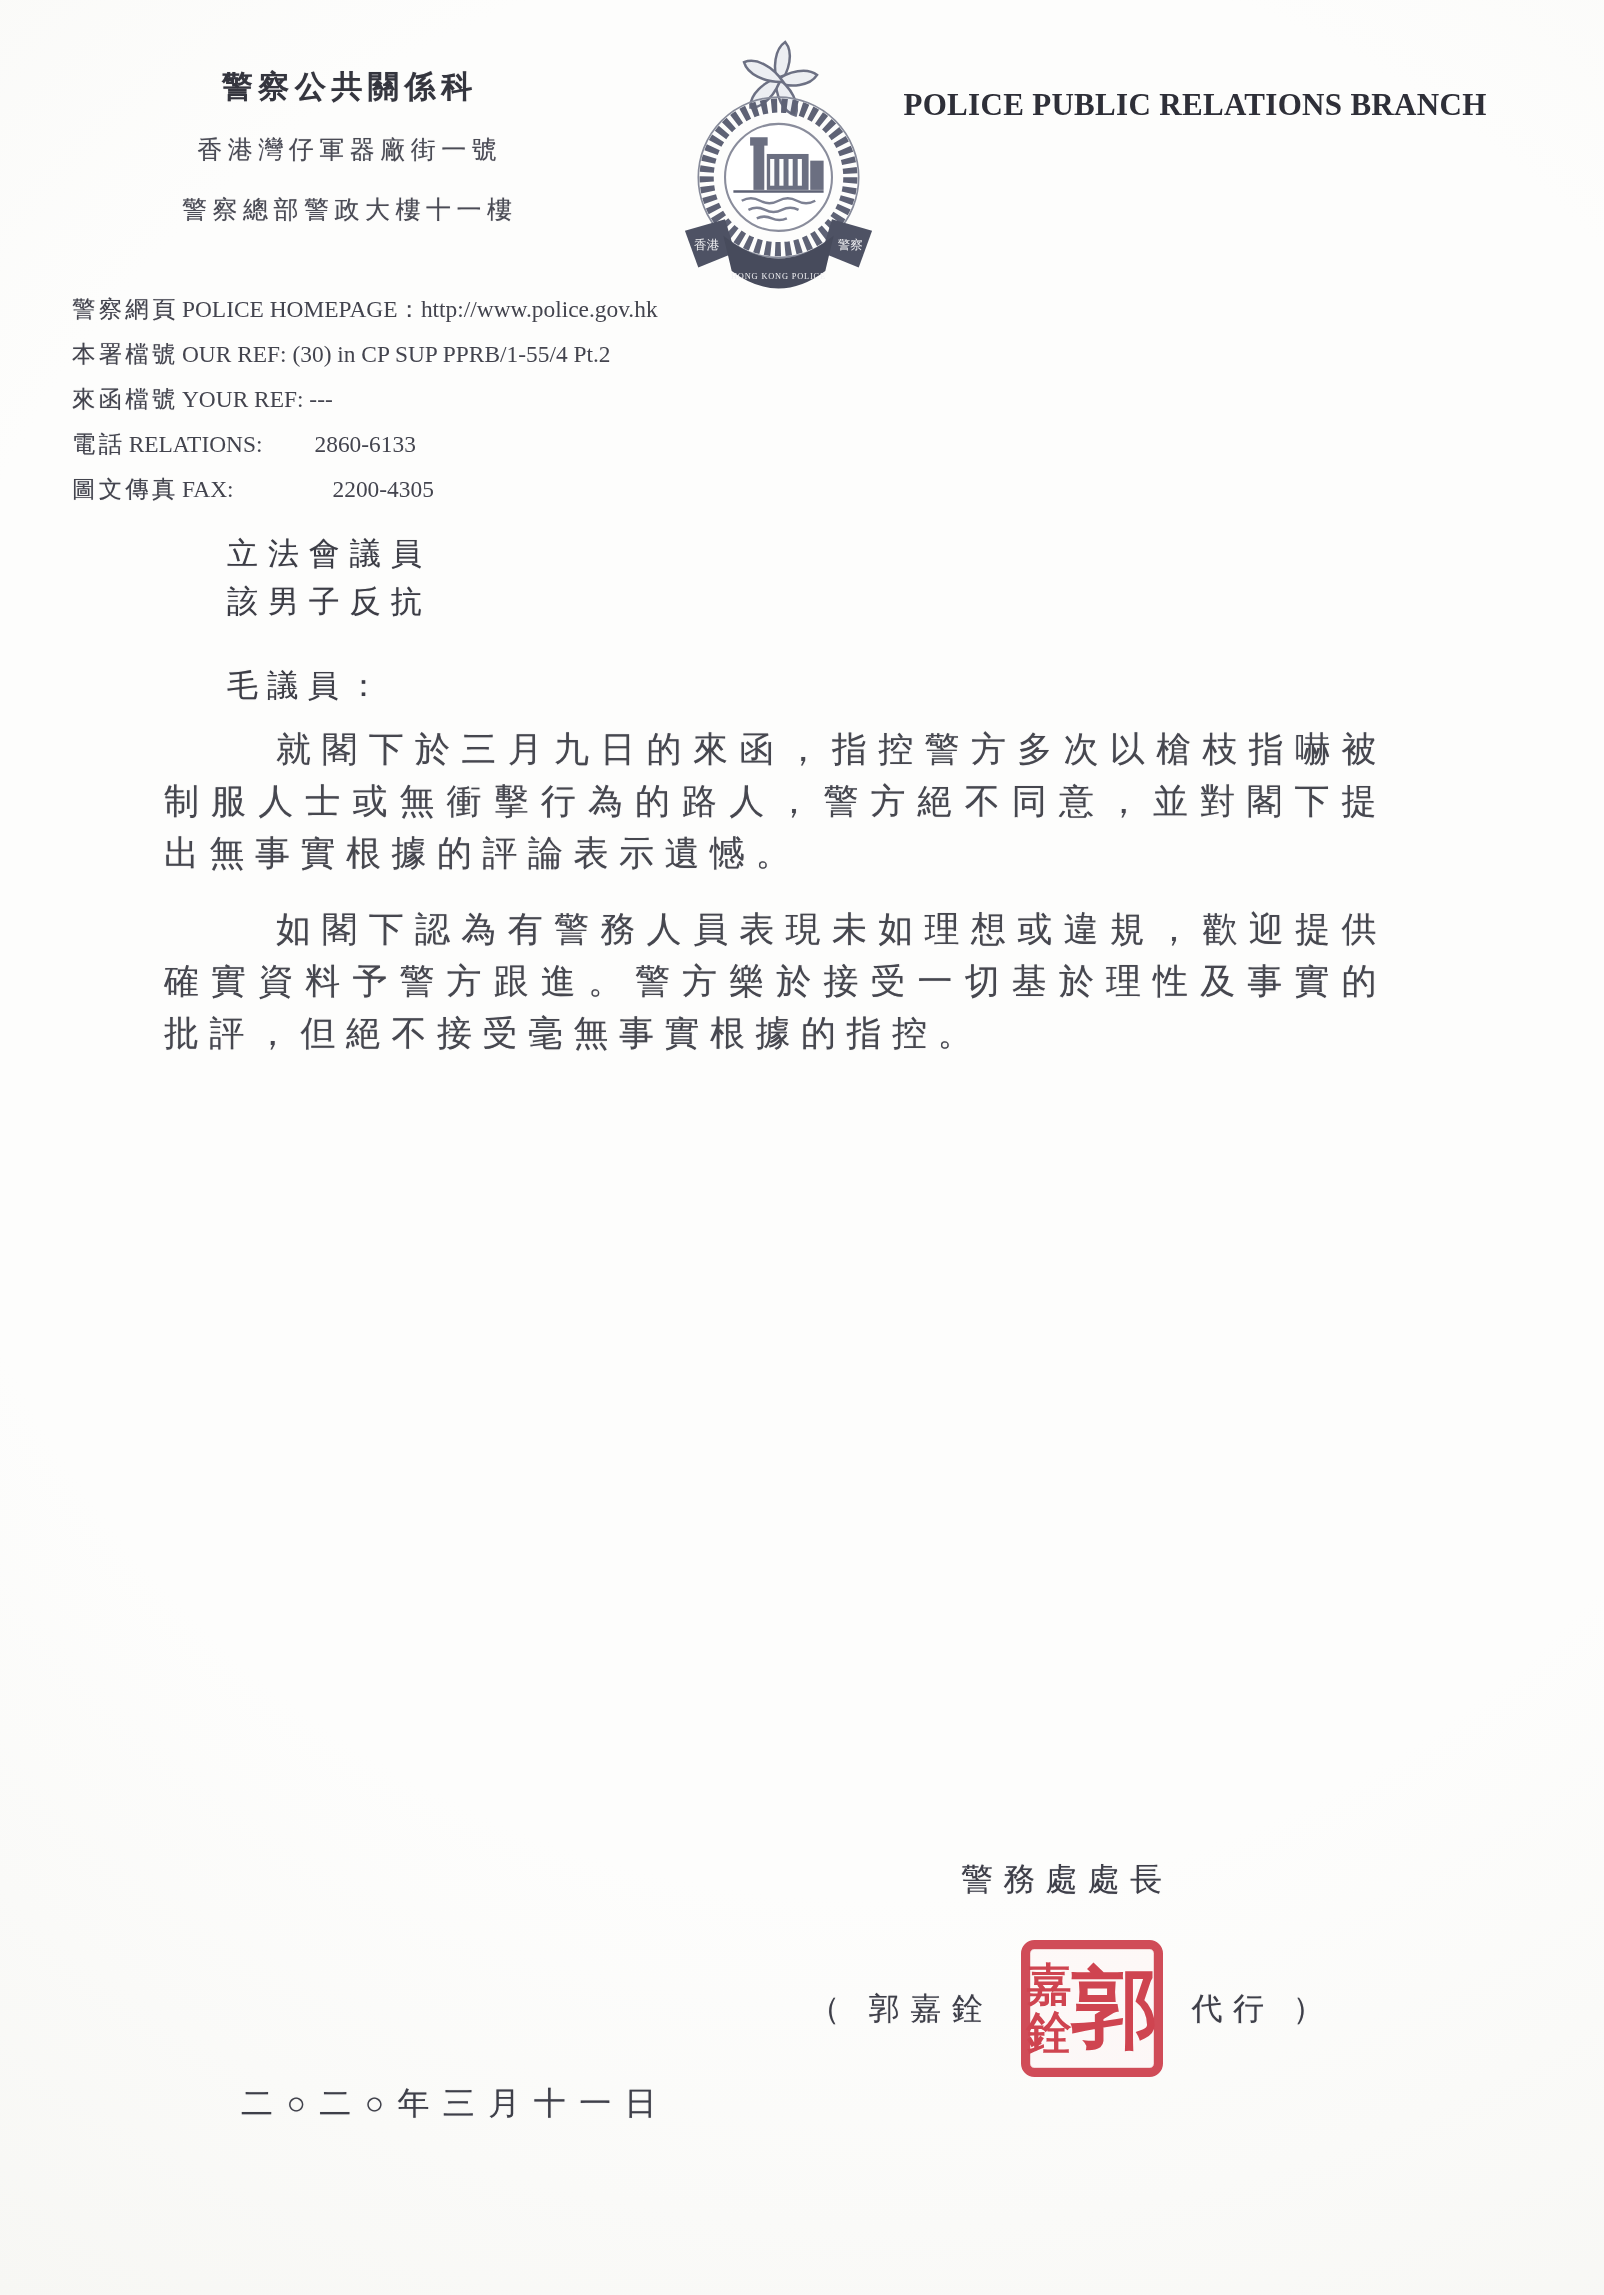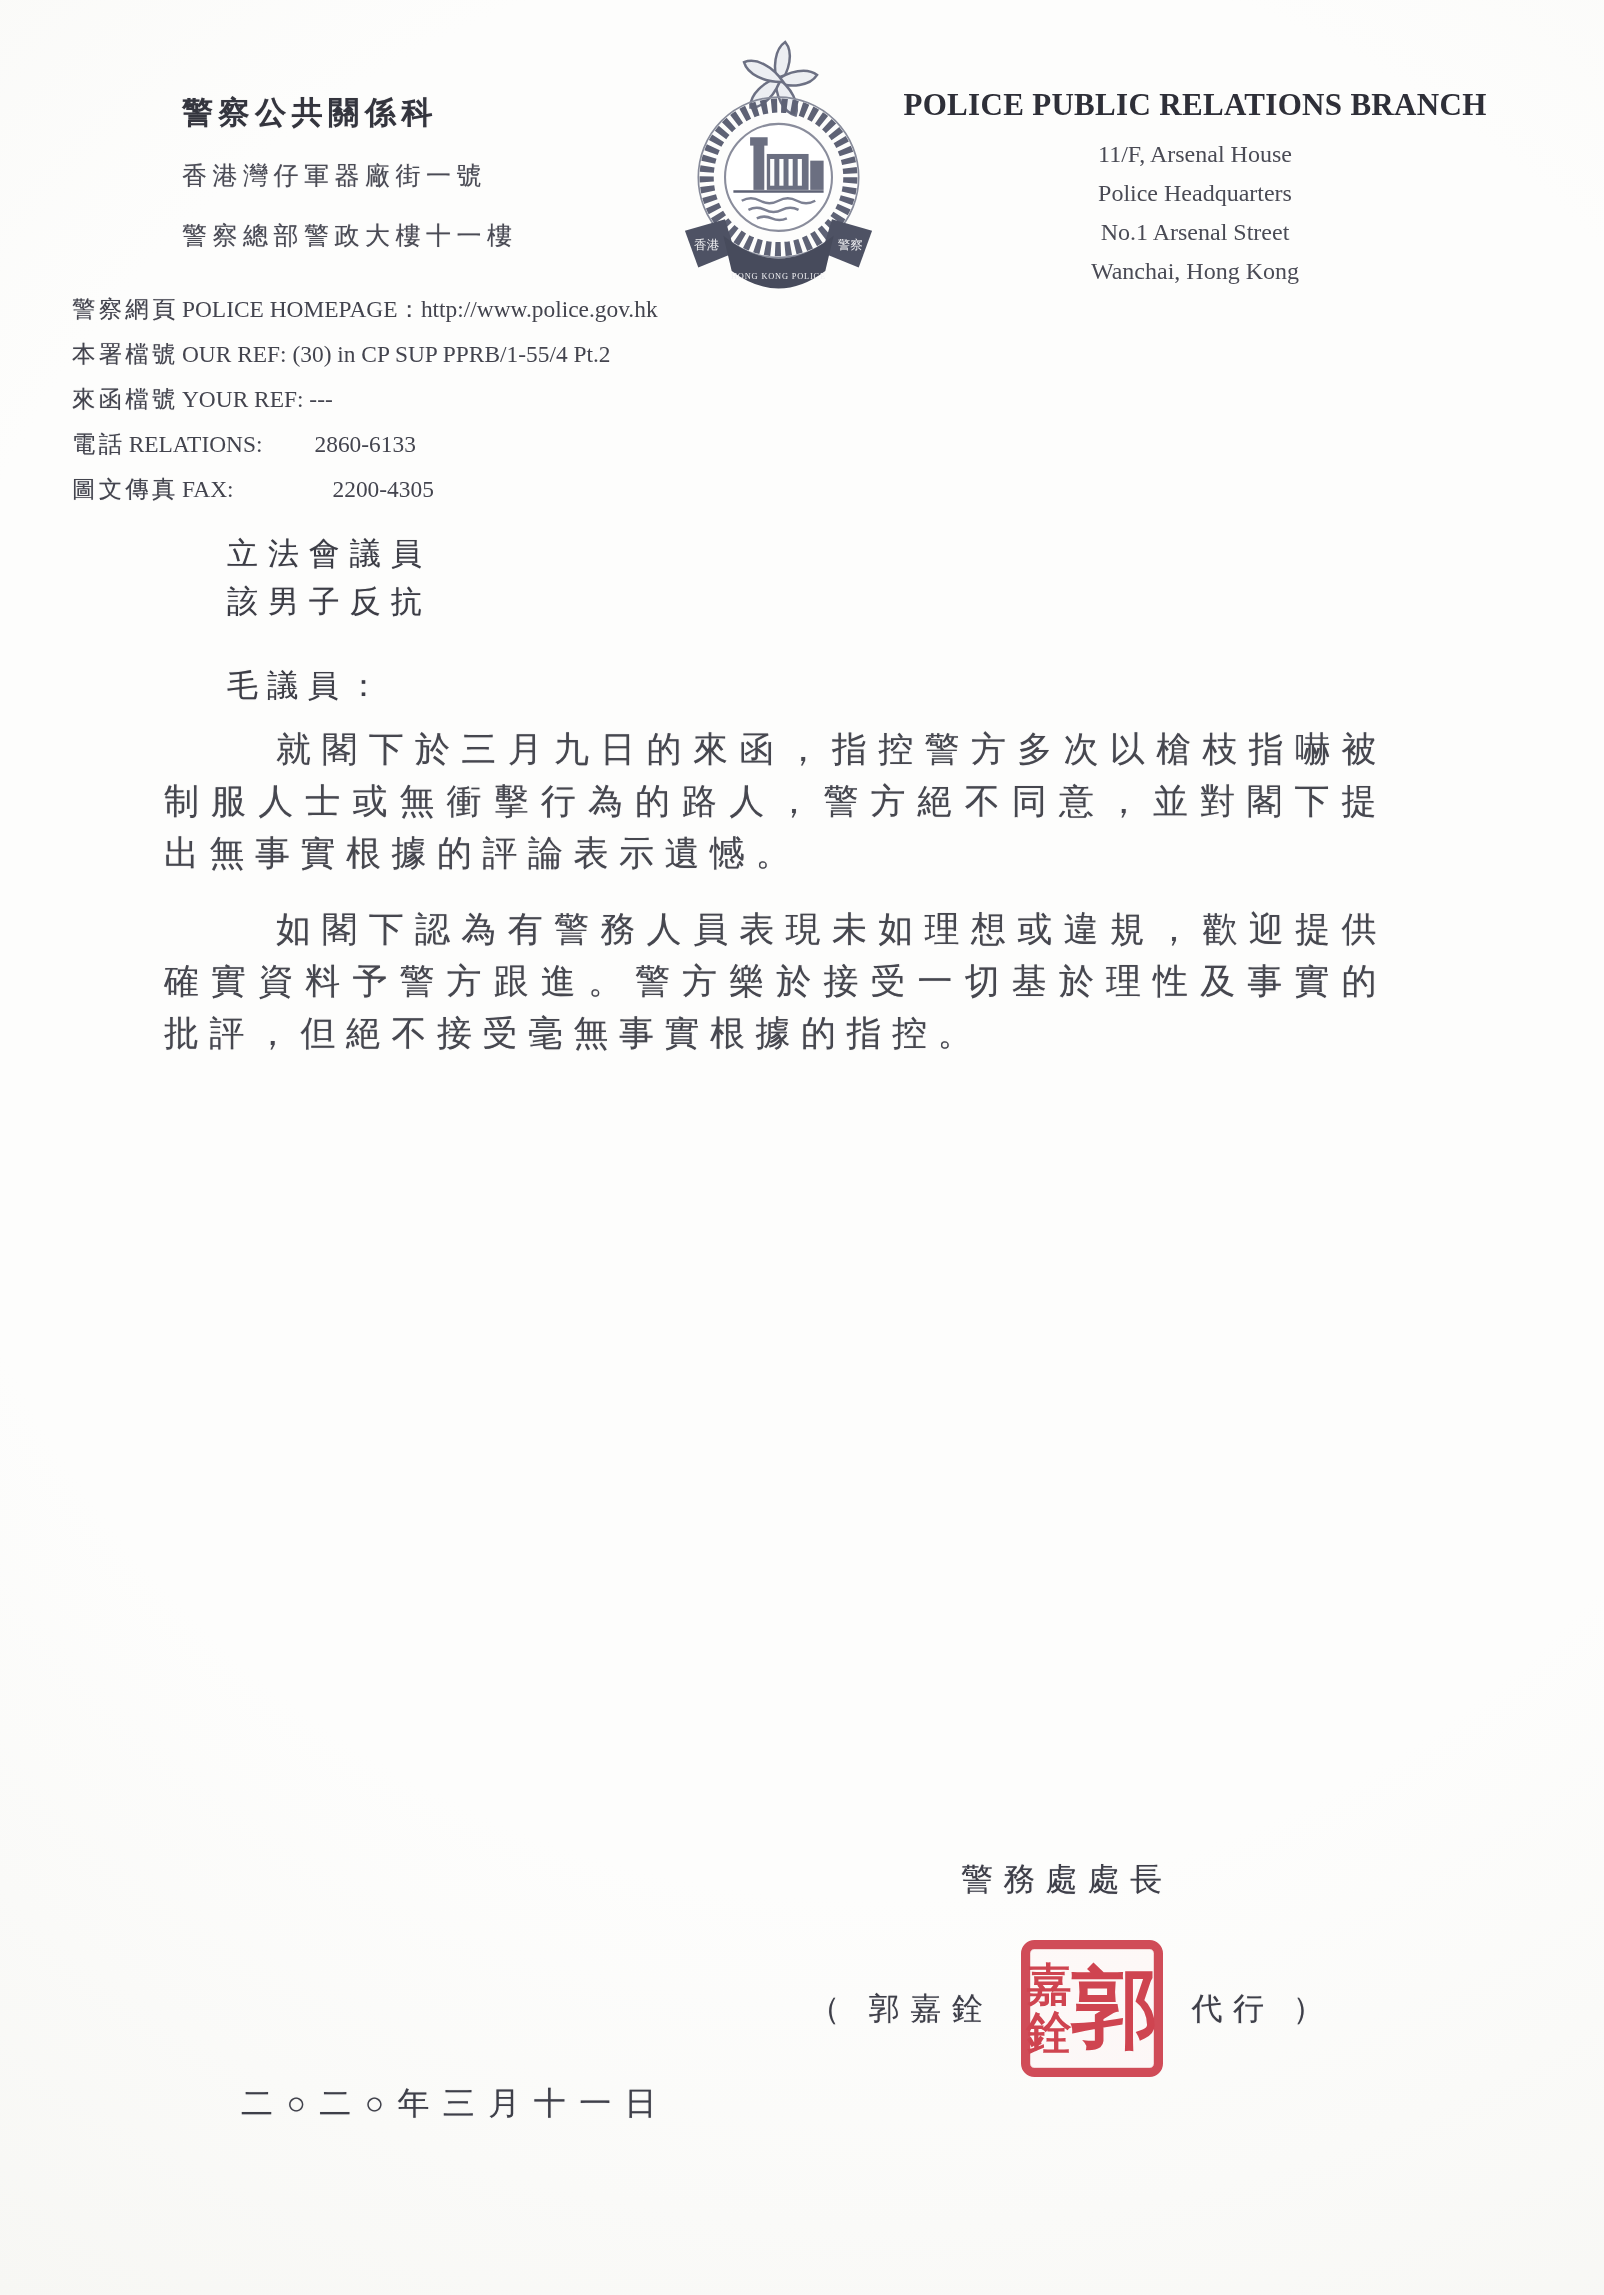--- a/index.html
+++ b/index.html
@@ -12,21 +12,21 @@
     width:1604px;height:2295px;
     margin:0 auto;
     background:#fcfcfa;
     background-image:radial-gradient(circle at 55% 40%, #fdfdfc 60%, #f7f7f4 100%);
     color:#45464f;
     overflow:hidden;
   }
   .cn{ text-shadow:0 0 0.8px rgba(70,70,82,.45); }
 
   
-  .header-left{ position:absolute; left:182px; top:92px; }
+  .header-left{ position:absolute; left:182px; top:66px;text-align:center; }
   .dept-cn{
     font-size:31px; font-weight:bold; letter-spacing:.18em;
     color:#34353e; white-space:nowrap;
   }
   .addr-cn{
     font-size:25px; letter-spacing:.22em; color:#4a4b55;
     margin-top:25px; white-space:nowrap;
   }
   .addr-cn + .addr-cn{ margin-top:27px; }
 
@@ -138,26 +138,20 @@
         <path d="M60,238 Q126,292 192,238 L182,280 Q126,322 70,280 Z" fill="#474b5c"></path>
         <text x="40" y="254" font-size="15" fill="#f2f2f4" text-anchor="middle">香港</text>
         <text x="126" y="290" font-size="10" fill="#f2f2f4" text-anchor="middle" letter-spacing="1">HONG KONG POLICE</text>
         <text x="212" y="254" font-size="15" fill="#f2f2f4" text-anchor="middle">警察</text>
       </g>
     </svg>
   </div>
 
   <div class="header-right">
     <div class="branch-en">POLICE PUBLIC RELATIONS BRANCH</div>
-    <div class="addr-en">
-      <div>11/F, Arsenal House</div>
-      <div>Police Headquarters</div>
-      <div>No.1 Arsenal Street</div>
-      <div>Wanchai, Hong Kong</div>
-    </div>
   </div>
 
   <div class="ref-block">
     <div class="ref-row">
       <span class="ref-label-cn cn">警察網頁</span><span>POLICE HOMEPAGE：</span><span>http://www.police.gov.hk</span>
     </div>
     <div class="ref-row">
       <span class="ref-label-cn cn">本署檔號</span><span>OUR REF:</span>&nbsp;<span>(30) in CP SUP PPRB/1-55/4 Pt.2</span>
     </div>
     <div class="ref-row">

